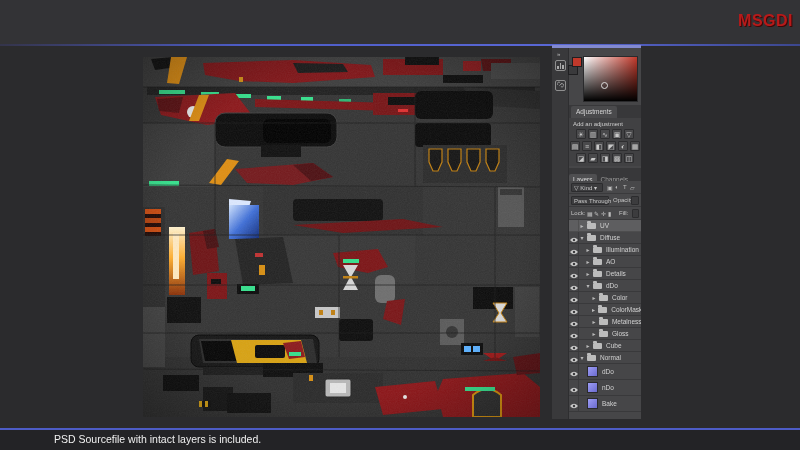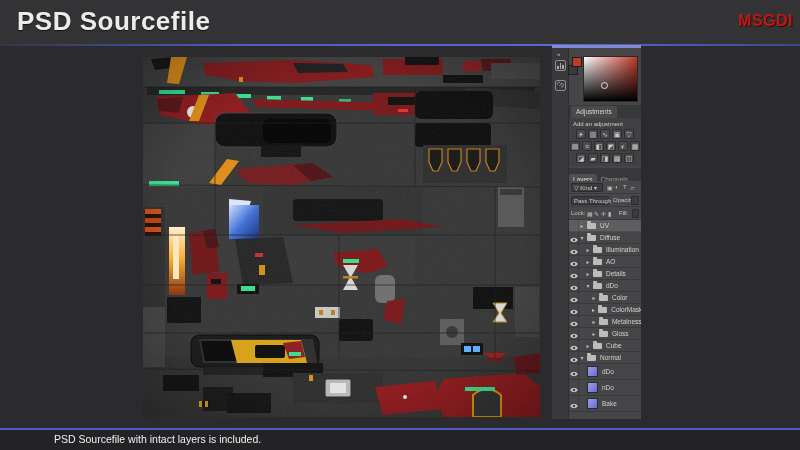--- a/index.html
+++ b/index.html
@@ -85,21 +85,20 @@
   .thumb { width:11px; height:11px; background:#7d7df2; border:1px solid #2a2a2c; margin:0 2px; flex:0 0 11px;
       background-image:linear-gradient(135deg, rgba(255,255,255,.25) 0%, rgba(0,0,0,.15) 100%); }
   .layer-name { font-size:6.5px; color:#d2d2d2; margin-left:2px; white-space:nowrap; overflow:hidden; }
 </style>
 </head>
 <body>
 
 <div id="slide">
 
   <div id="header">
-    <div id="title">PSD Sourcefile</div>
     <div id="logo">MSGDI</div>
   </div>
   <div id="header-line"></div>
 
   <div id="atlas">
     <svg width="397" height="360" viewBox="0 0 397 360" preserveAspectRatio="none">
       <defs>
         <linearGradient id="gl1" x1="0" y1="0" x2="0" y2="1">
           <stop offset="0" stop-color="#fff2cf"></stop>
             <stop offset=".45" stop-color="#ffae2e"></stop>

